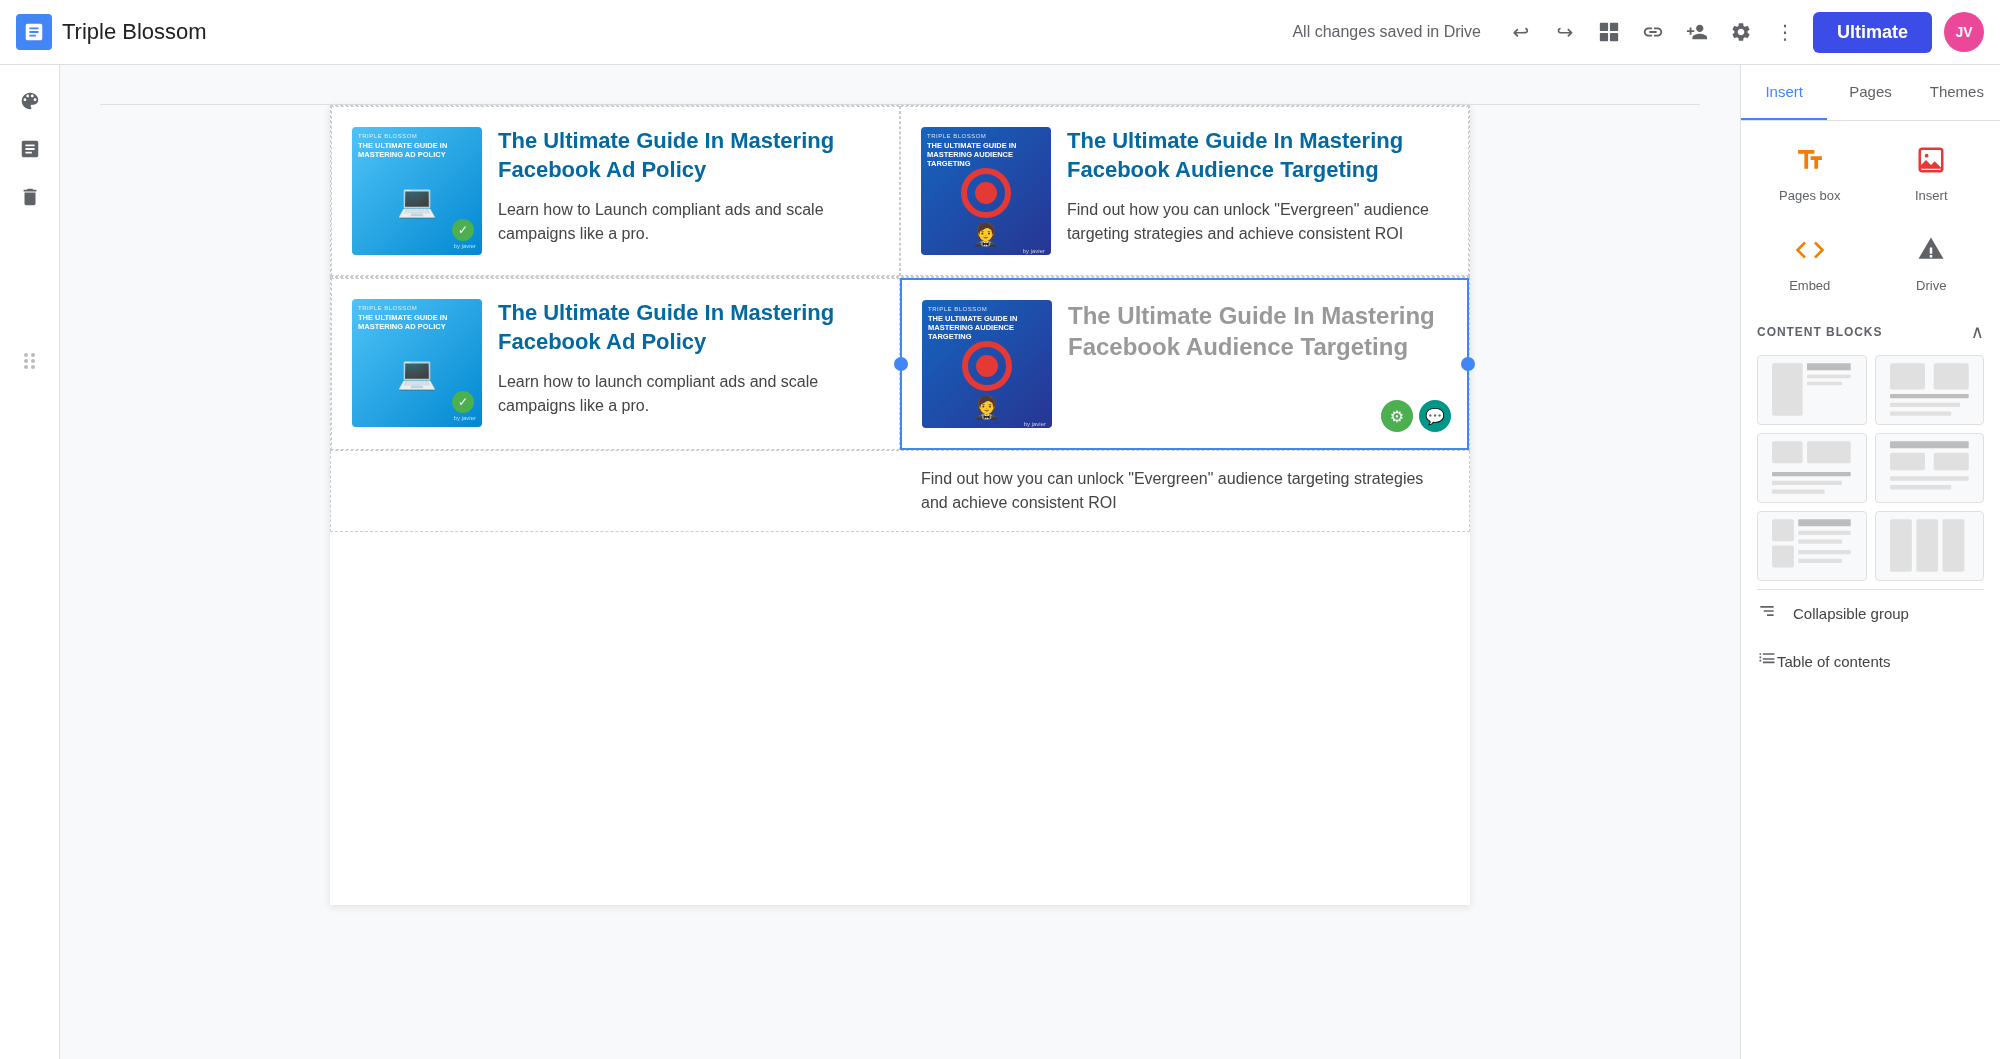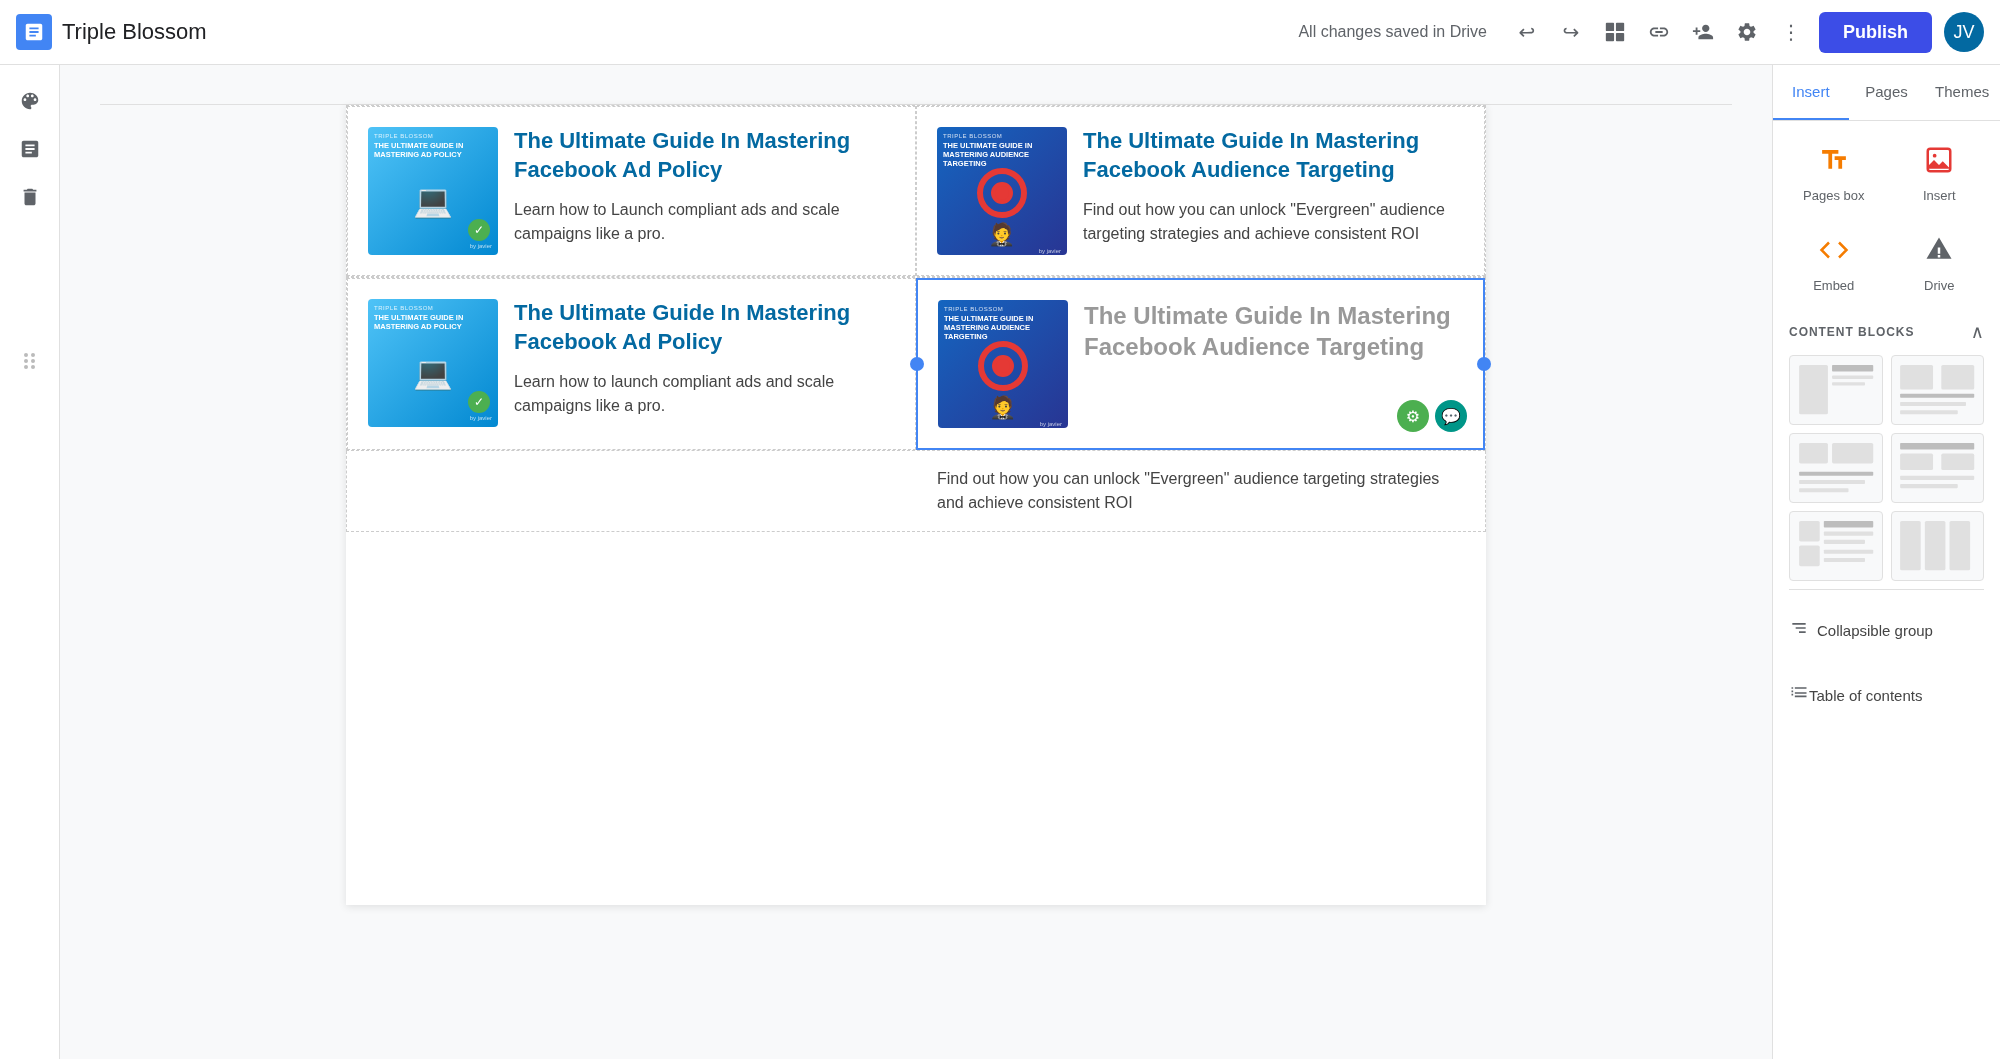--- a/index.html
+++ b/index.html
@@ -64,25 +64,25 @@
       border-radius: 6px;
       padding: 10px 24px;
       font-size: 18px;
       font-weight: 600;
       cursor: pointer;
       margin-right: 12px;
     }
     .avatar {
       width: 40px; height: 40px;
       border-radius: 50%;
-      background: #0369a1;
+      background: #ec4899;
       color: #fff;
       display: flex; align-items: center; justify-content: center;
-      font-size: 18px;
-      font-weight: 400;
+      font-size: 14px;
+      font-weight: 700;
     }
 
     
     .main {
       display: flex;
       margin-top: 65px;
       height: calc(1059px - 65px);
     }
 
     
@@ -229,21 +229,21 @@
       width: 32px; height: 32px;
       border-radius: 50%;
       display: flex; align-items: center; justify-content: center;
       font-size: 16px;
     }
     .inline-icon-green { background: #4caf50; color: #fff; }
     .inline-icon-teal { background: #009688; color: #fff; }
 
     
     .right-sidebar {
-      width: 228px;
+      width: 260px;
       background: #fff;
       border-left: 1px solid #e0e0e0;
       display: flex;
       flex-direction: column;
     }
     .right-sidebar-tabs {
       display: flex;
       border-bottom: 1px solid #e0e0e0;
     }
     .sidebar-tab {
@@ -320,22 +320,22 @@
       align-items: center;
       justify-content: center;
       cursor: pointer;
       overflow: hidden;
     }
     .block-thumb-svg { width: 90%; height: 90%; }
 
     .collapsible-group {
       display: flex;
       align-items: center;
-      gap: 8px;
-      padding: 28px 0;
+      gap: 16px;
+      padding: 11px 0;
       cursor: pointer;
       border-top: 1px solid #e0e0e0;
       margin-top: 8px;
     }
     .toc-item {
       display: flex;
       align-items: center;
       gap: 0;
       padding: 12px 0;
       cursor: pointer;
@@ -448,21 +448,21 @@
           <path d="M15 12c2.21 0 4-1.79 4-4s-1.79-4-4-4-4 1.79-4 4 1.79 4 4 4zm-9-2V7H4v3H1v2h3v3h2v-3h3v-2H6zm9 4c-2.67 0-8 1.34-8 4v2h16v-2c0-2.66-5.33-4-8-4z"></path>
         </svg>
     </button>
     <button class="header-icon-btn" title="Settings">
       <svg width="22" height="22" viewBox="0 0 24 24" fill="#5f6368">
           <path d="M19.14,12.94c0.04-0.3,0.06-0.61,0.06-0.94c0-0.32-0.02-0.64-0.07-0.94l2.03-1.58c0.18-0.14,0.23-0.41,0.12-0.61 l-1.92-3.32c-0.12-0.22-0.37-0.29-0.59-0.22l-2.39,0.96c-0.5-0.38-1.03-0.7-1.62-0.94L14.4,2.81c-0.04-0.24-0.24-0.41-0.48-0.41 h-3.84c-0.24,0-0.43,0.17-0.47,0.41L9.25,5.35C8.66,5.59,8.12,5.92,7.63,6.29L5.24,5.33c-0.22-0.08-0.47,0-0.59,0.22L2.74,8.87 C2.62,9.08,2.66,9.34,2.86,9.48l2.03,1.58C4.84,11.36,4.8,11.69,4.8,12s0.02,0.64,0.07,0.94l-2.03,1.58 c-0.18,0.14-0.23,0.41-0.12,0.61l1.92,3.32c0.12,0.22,0.37,0.29,0.59,0.22l2.39-0.96c0.5,0.38,1.03,0.7,1.62,0.94l0.36,2.54 c0.05,0.24,0.24,0.41,0.48,0.41h3.84c0.24,0,0.44-0.17,0.47-0.41l0.36-2.54c0.59-0.24,1.13-0.56,1.62-0.94l2.39,0.96 c0.22,0.08,0.47,0,0.59-0.22l1.92-3.32c0.12-0.22,0.07-0.47-0.12-0.61L19.14,12.94z M12,15.6c-1.98,0-3.6-1.62-3.6-3.6 s1.62-3.6,3.6-3.6s3.6,1.62,3.6,3.6S13.98,15.6,12,15.6z"></path>
         </svg>
     </button>
     <button class="header-icon-btn" title="More">⋮</button>
   </div>
-  <button class="publish-btn">Publish</button>
+  <button class="publish-btn">Ultimate</button>
   <div class="avatar">JV</div>
 </header>
 
 <div class="main">
 
   <div class="left-sidebar">
     <div class="left-tool">
       <svg width="22" height="22" viewBox="0 0 24 24" fill="#5f6368">
           <path d="M12 3c-4.97 0-9 4.03-9 9s4.03 9 9 9c.83 0 1.5-.67 1.5-1.5 0-.39-.15-.74-.39-1.01-.23-.26-.38-.61-.38-.99 0-.83.67-1.5 1.5-1.5H16c2.76 0 5-2.24 5-5 0-4.42-4.03-8-9-8zm-5.5 9c-.83 0-1.5-.67-1.5-1.5S5.67 9 6.5 9 8 9.67 8 10.5 7.33 12 6.5 12zm3-4C8.67 8 8 7.33 8 6.5S8.67 5 9.5 5s1.5.67 1.5 1.5S10.33 8 9.5 8zm5 0c-.83 0-1.5-.67-1.5-1.5S13.67 5 14.5 5s1.5.67 1.5 1.5S15.33 8 14.5 8zm3 4c-.83 0-1.5-.67-1.5-1.5S16.67 9 17.5 9s1.5.67 1.5 1.5-.67 1.5-1.5 1.5z"></path>
         </svg>

